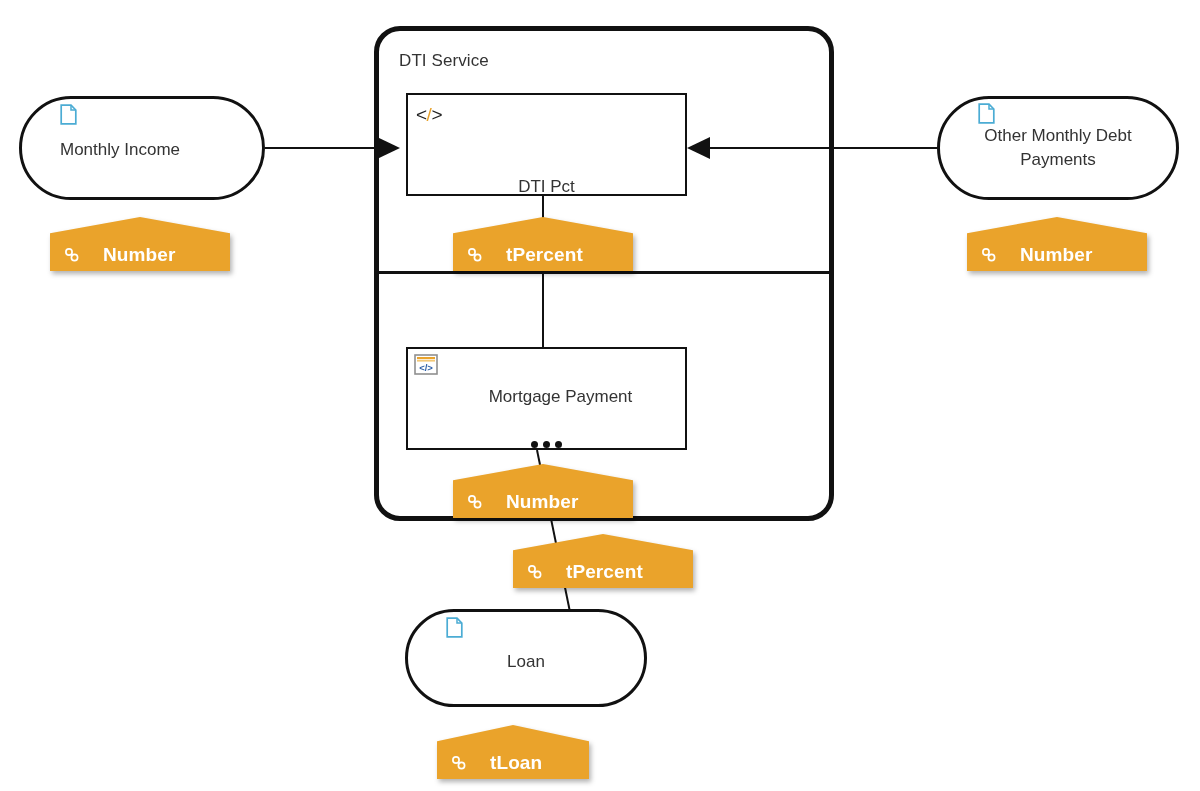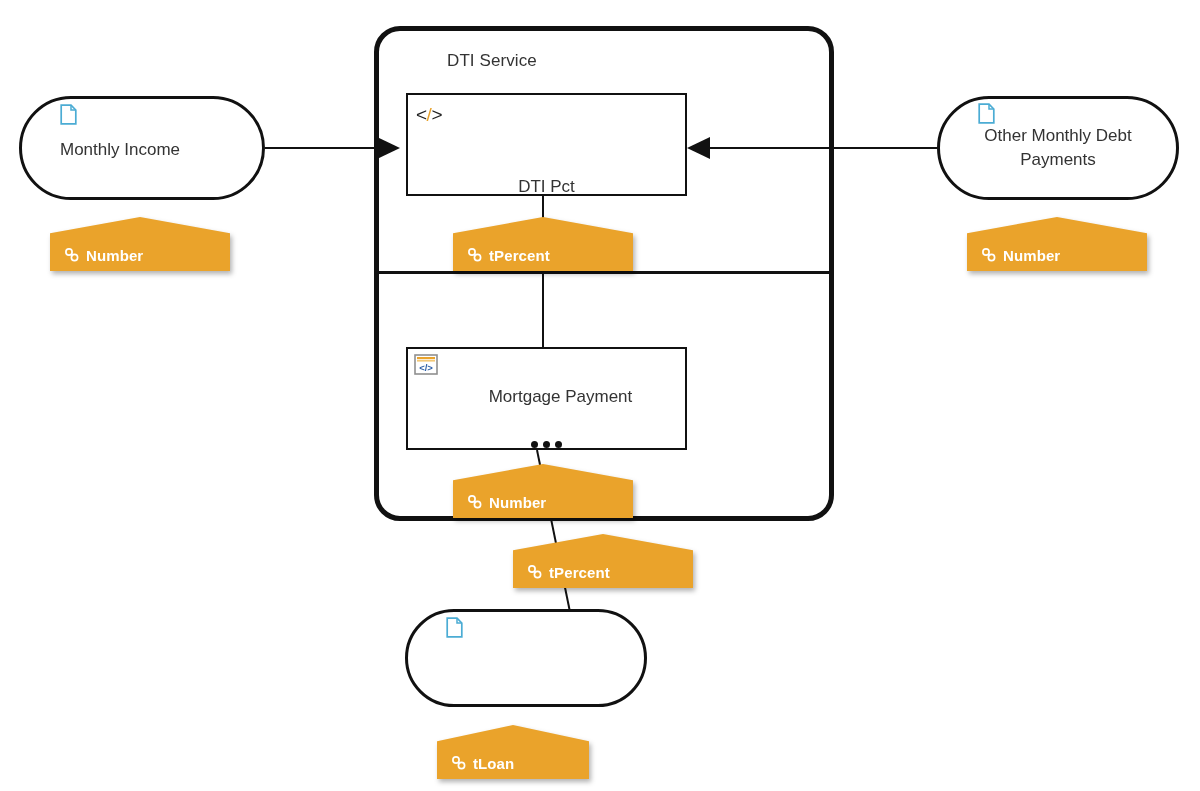--- a/index.html
+++ b/index.html
@@ -31,21 +31,20 @@
     border-radius: 26px;
     background: transparent;
     box-sizing: border-box;
   }
   .service-title {
     position: absolute;
     font-size: 17px;
     color: #333333;
     white-space: nowrap;
     letter-spacing: .1px;
-    margin-left: 48px;
   }
   .service-divider {
     position: absolute;
     height: 0;
     border-top: 3px solid #111111;
   }
   
   .op-box {
     position: absolute;
     border: 2.5px solid #111111;
@@ -136,25 +135,25 @@
     left: 0;
     right: 0;
     bottom: 5px;
     height: 22px;
     display: flex;
     align-items: center;
     padding-left: 14px;
     box-sizing: border-box;
   }
   .tag .tag-text {
-    font-size: 15px;
+    font-size: 19px;
     font-weight: bold;
     color: #ffffff;
     white-space: nowrap;
-    margin-left: 6px;
+    margin-left: 23px;
     letter-spacing: .1px;
   }
   .icon-link {
     width: 16px;
     height: 16px;
     flex: 0 0 auto;
   }
 </style>
 </head>
 <body>
@@ -236,20 +235,21 @@
   <div class="entity-label" style="left:937px; width:242px; top:148px;">Payments</div>
   <div class="entity-label" style="left:937px; width:242px; top:124px;">Other Monthly Debt</div>
 
   <div class="entity-node" style="left:405px; top:609px; width:242px; height:98px;"></div>
 
   <svg class="icon-doc" viewBox="0 0 17 21" style="left:446px; top:617px;">
     <path d="M1.2 1.2 L11 1.2 L15.8 6 L15.8 19.8 L1.2 19.8 Z" fill="#ffffff" stroke="#4bacd4" stroke-width="1.7" stroke-linejoin="miter"></path>
     <path d="M11 1.2 L11 6 L15.8 6" fill="none" stroke="#4bacd4" stroke-width="1.5"></path>
   </svg>
 
+  <div class="entity-label" style="left:405px; width:242px; top:650px;">Loan</div>
 
   <div class="tag" style="left:50px; top:217px; width:180px;">
     <div class="tag-shape"></div>
     <div class="tag-inner">
       <svg class="icon-link" viewBox="0 0 16 16">
         <circle cx="5" cy="5" r="3.1" fill="none" stroke="#ffffff" stroke-width="1.7"></circle>
         <circle cx="10.5" cy="10.5" r="3.1" fill="none" stroke="#ffffff" stroke-width="1.7"></circle>
         <line x1="6.9" y1="7" x2="8.8" y2="8.9" stroke="#ffffff" stroke-width="1.7"></line>
       </svg>
       <span class="tag-text">Number</span>

